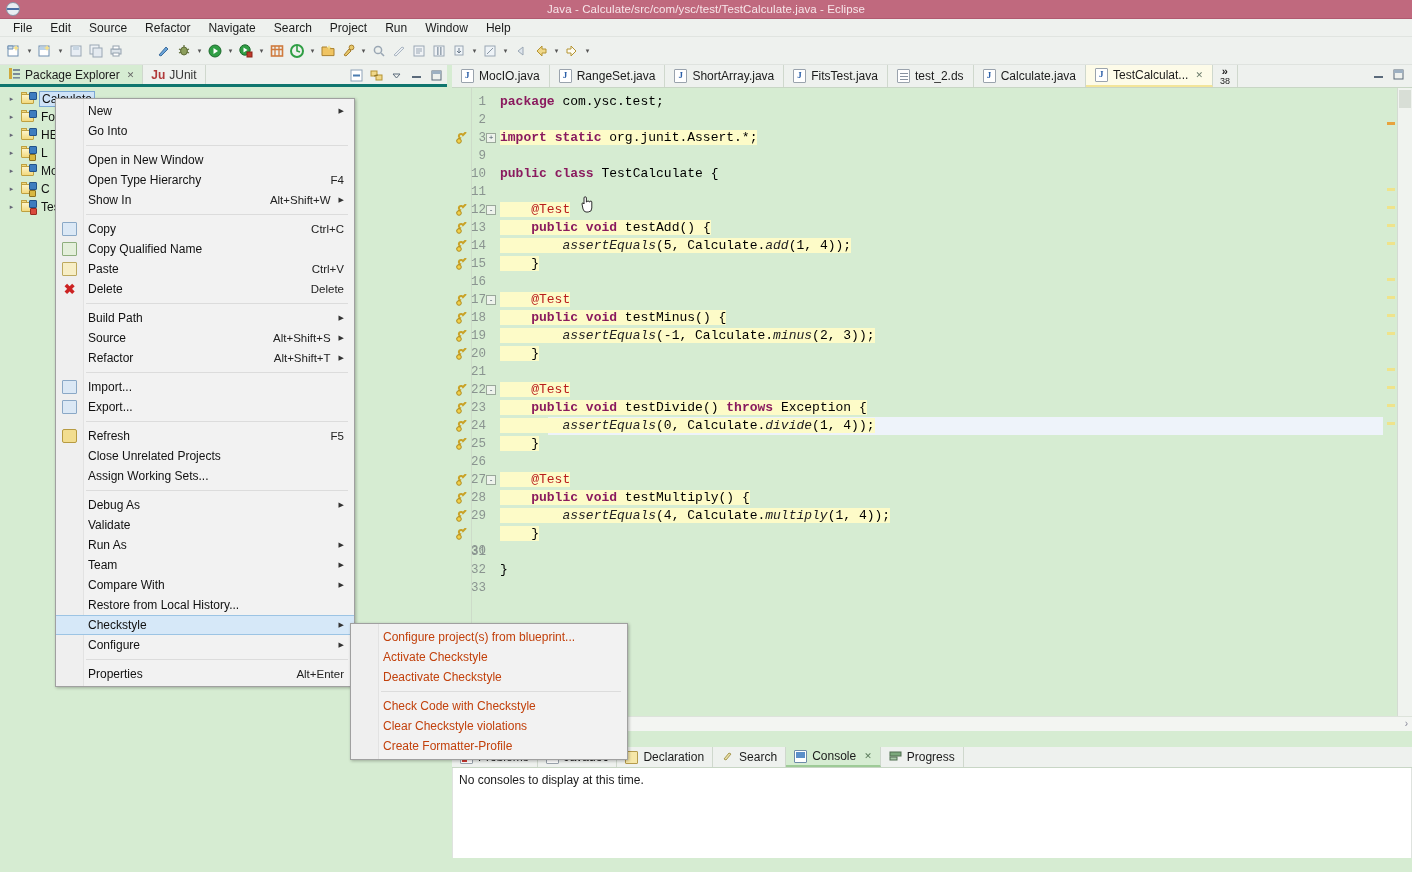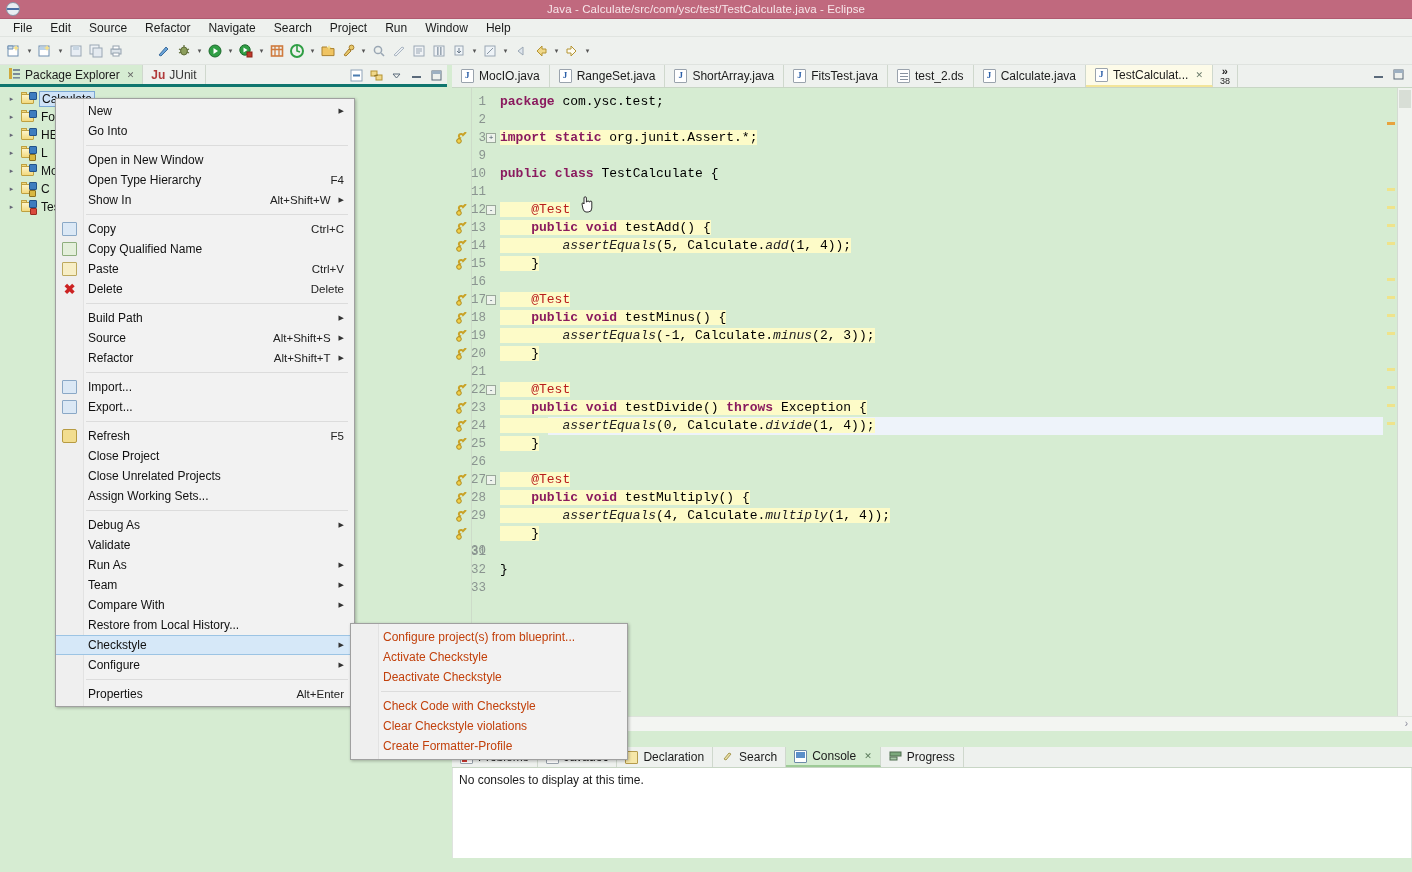--- a/index.html
+++ b/index.html
@@ -846,23 +846,20 @@
           <span class="ctx-icon ci-imp"></span>
           <span class="label">Export...</span>
         </div>
         <div class="ctx-sep"></div>
         <div class="ctx-item">
           <span class="ctx-icon ci-refresh"></span>
           <span class="label">Refresh</span>
           <span class="accel">F5</span>
         </div>
         <div class="ctx-item">
-          <span class="label">Close Project</span>
-        </div>
-        <div class="ctx-item">
           <span class="label">Close Unrelated Projects</span>
         </div>
         <div class="ctx-item">
           <span class="label">Assign Working Sets...</span>
         </div>
         <div class="ctx-sep"></div>
         <div class="ctx-item">
           <span class="label">Debug As</span>
           <span class="sub">▶</span>
         </div>

